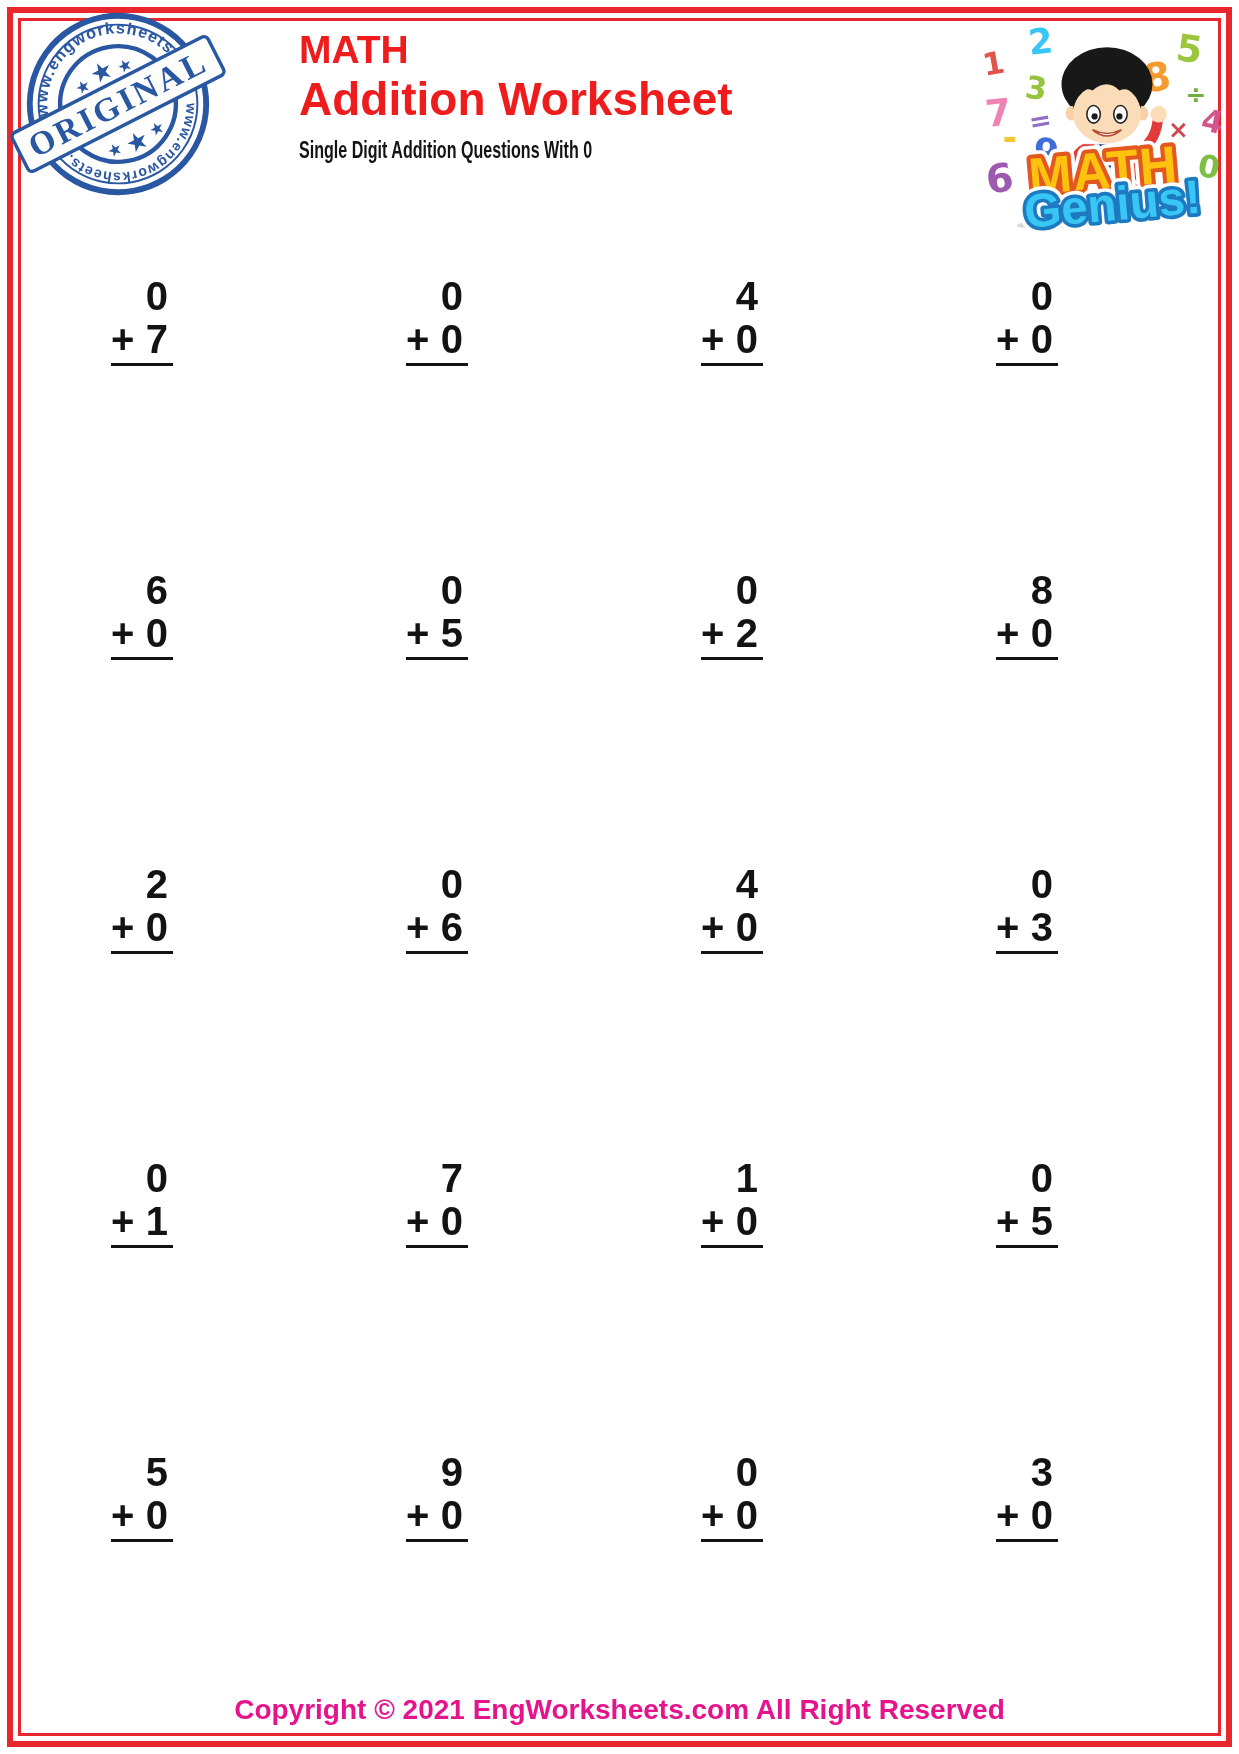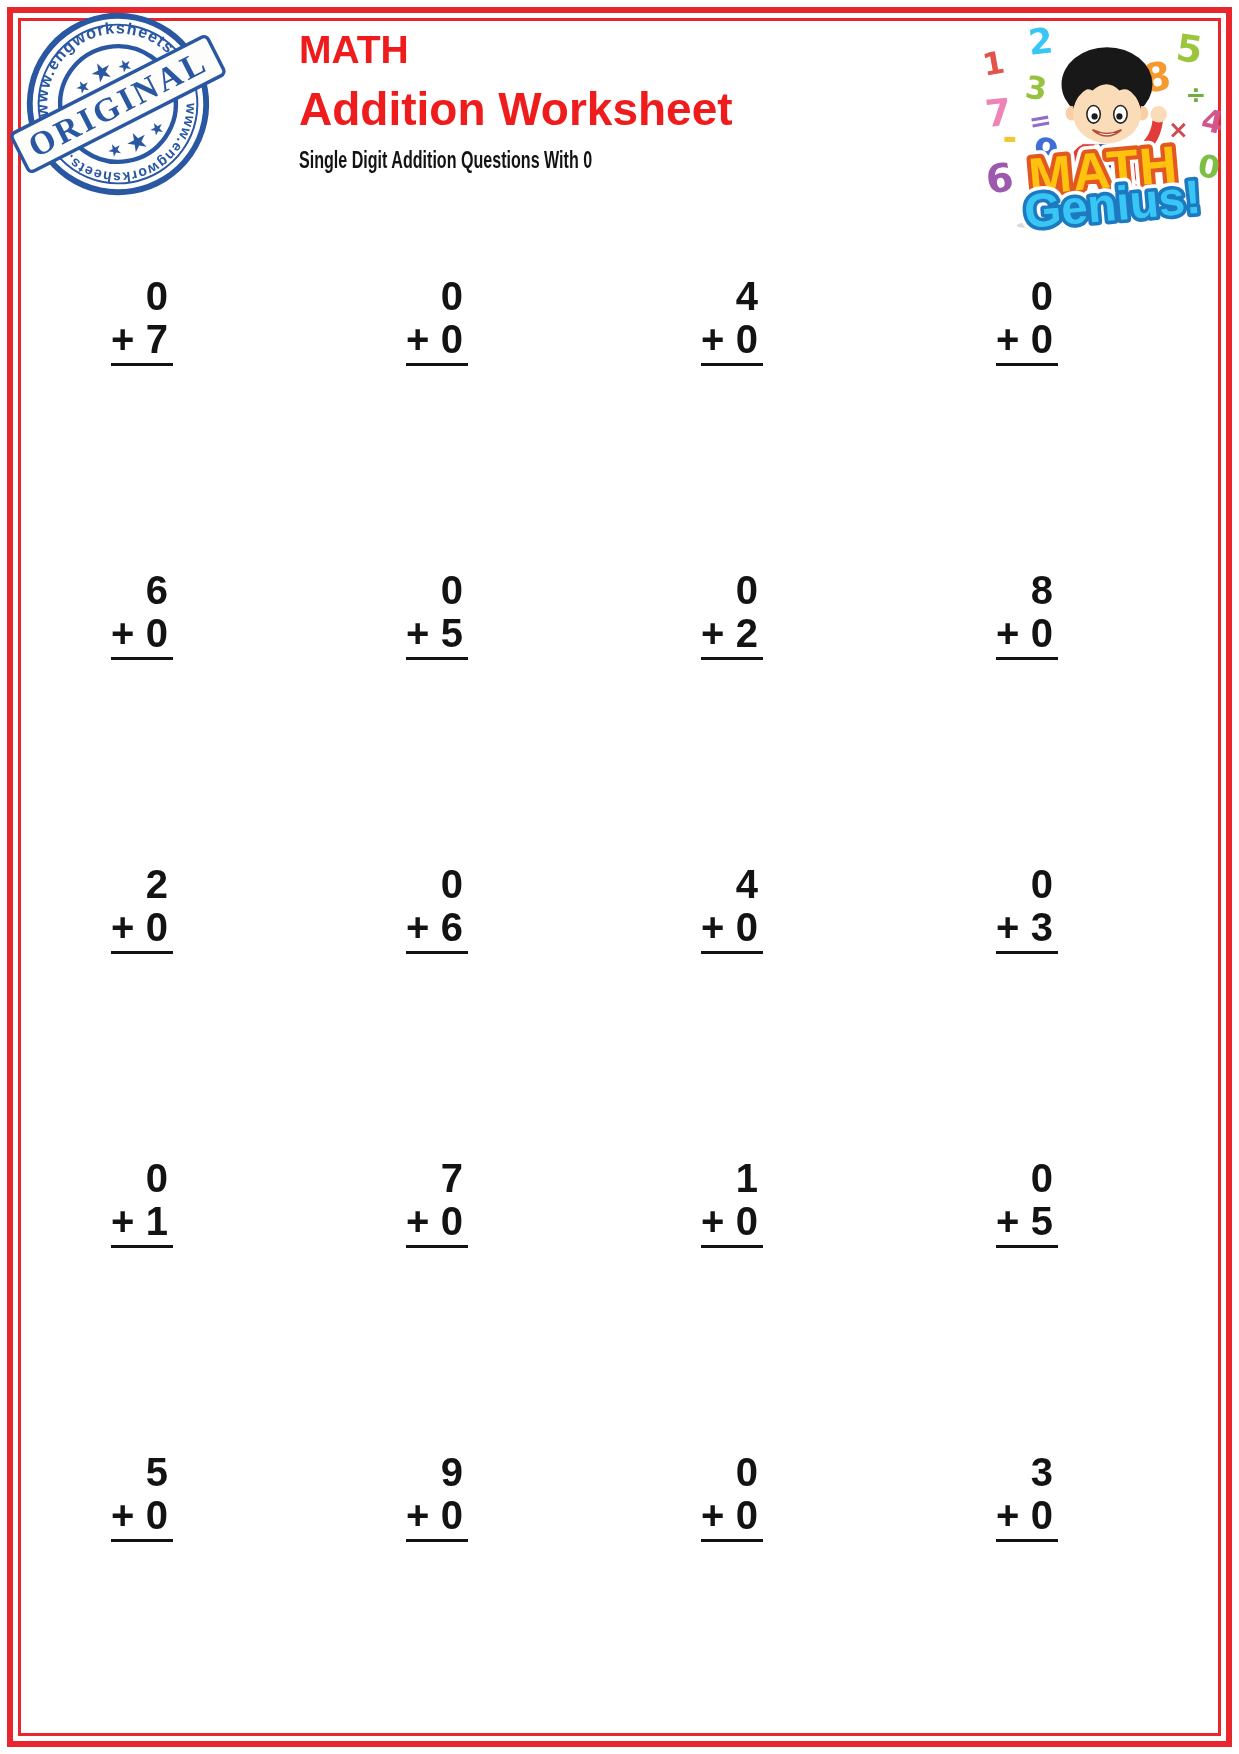--- a/index.html
+++ b/index.html
@@ -10,21 +10,21 @@
   html,body{width:1239px;height:1754px;}
   body{background:#fff;font-family:"Liberation Sans",sans-serif;position:relative;overflow:hidden;}
   .page{position:absolute;inset:0;background:#fff;}
   .border-outer{position:absolute;inset:7px;border:6px solid var(--red);pointer-events:none;}
   .border-inner{position:absolute;inset:18px;border:3px solid var(--red);pointer-events:none;}
 
   .stamp-svg{position:absolute;left:20px;top:6px;width:196px;height:196px;overflow:visible;z-index:3;}
 
   .titles{position:absolute;left:299px;top:24px;z-index:2;}
   .t-kicker{font-size:39px;font-weight:bold;color:var(--title-red);line-height:1.15;margin-top:4px;letter-spacing:0px;}
-  .t-title{font-size:46px;font-weight:bold;color:var(--title-red);line-height:1.15;margin-top:10px;}
+  .t-title{font-size:46px;font-weight:bold;color:var(--title-red);line-height:1.15;margin-top:0;}
   .t-sub{font-size:24px;font-weight:bold;color:var(--ink);margin-top:10px;transform:scaleX(0.67);transform-origin:left center;white-space:nowrap;}
 
   .logo-svg{position:absolute;left:983px;top:14px;width:248px;height:212px;overflow:visible;z-index:2;}
 
   .problems-grid{position:absolute;left:21px;top:274px;display:grid;
     grid-template-columns:repeat(4,295px);grid-auto-rows:294px;z-index:1;}
   .problem{width:62px;margin-left:90px;color:var(--ink);font-weight:bold;font-size:40px;}
   .num-top{text-align:right;padding-right:5px;line-height:44px;}
   .op-row{display:flex;justify-content:space-between;align-items:baseline;line-height:42px;
     border-bottom:3px solid var(--ink);padding-bottom:3px;}
@@ -329,13 +329,14 @@
           <div class="num-top">3</div>
           <div class="op-row">
             <span class="plus">+</span>
             <span class="num">0</span>
           </div>
           <div class="answer-space"></div>
         </div>
       </div>
     </main>
 
+  <footer class="footer">Copyright © 2021 EngWorksheets.com All Right Reserved</footer>
 </div>
 
 </body></html>

